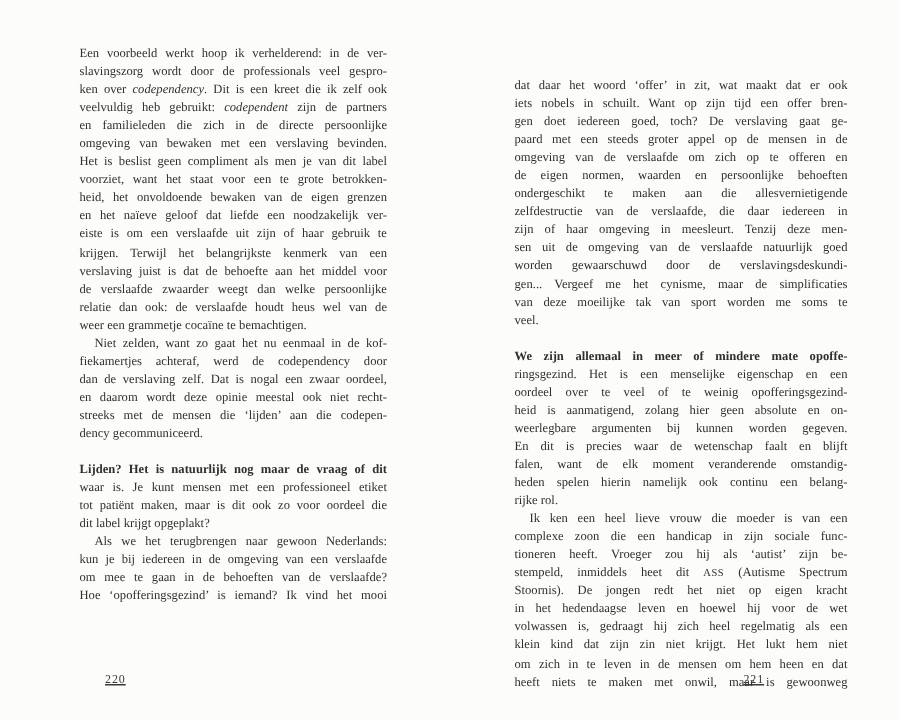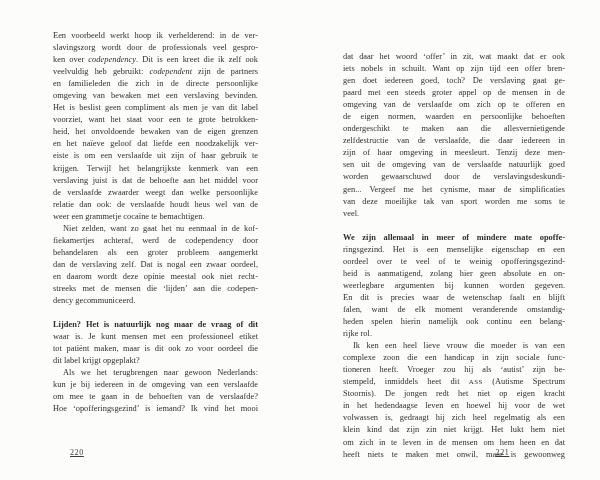--- a/index.html
+++ b/index.html
@@ -63,21 +63,20 @@
         <div class="line">heid, het onvoldoende bewaken van de eigen grenzen</div>
         <div class="line">en het naïeve geloof dat liefde een noodzakelijk ver-</div>
         <div class="line">eiste is om een verslaafde uit zijn of haar gebruik te</div>
         <div class="line">krijgen. Terwijl het belangrijkste kenmerk van een</div>
         <div class="line">verslaving juist is dat de behoefte aan het middel voor</div>
         <div class="line">de verslaafde zwaarder weegt dan welke persoonlijke</div>
         <div class="line">relatie dan ook: de verslaafde houdt heus wel van de</div>
         <div class="line last">weer een grammetje cocaïne te bemachtigen.</div>
         <div class="line indent">Niet zelden, want zo gaat het nu eenmaal in de kof-</div>
         <div class="line">fiekamertjes achteraf, werd de codependency door</div>
-        <div class="line">behandelaren als een groter probleem aangemerkt</div>
         <div class="line">dan de verslaving zelf. Dat is nogal een zwaar oordeel,</div>
         <div class="line">en daarom wordt deze opinie meestal ook niet recht-</div>
         <div class="line">streeks met de mensen die ‘lijden’ aan die codepen-</div>
         <div class="line last">dency gecommuniceerd.</div>
         <div class="line gap">Lijden? Het is natuurlijk nog maar de vraag of dit</div>
         <div class="line">waar is. Je kunt mensen met een professioneel etiket</div>
         <div class="line">tot patiënt maken, maar is dit ook zo voor oordeel die</div>
         <div class="line last">dit label krijgt opgeplakt?</div>
         <div class="line indent">Als we het terugbrengen naar gewoon Nederlands:</div>
         <div class="line">kun je bij iedereen in de omgeving van een verslaafde</div>

